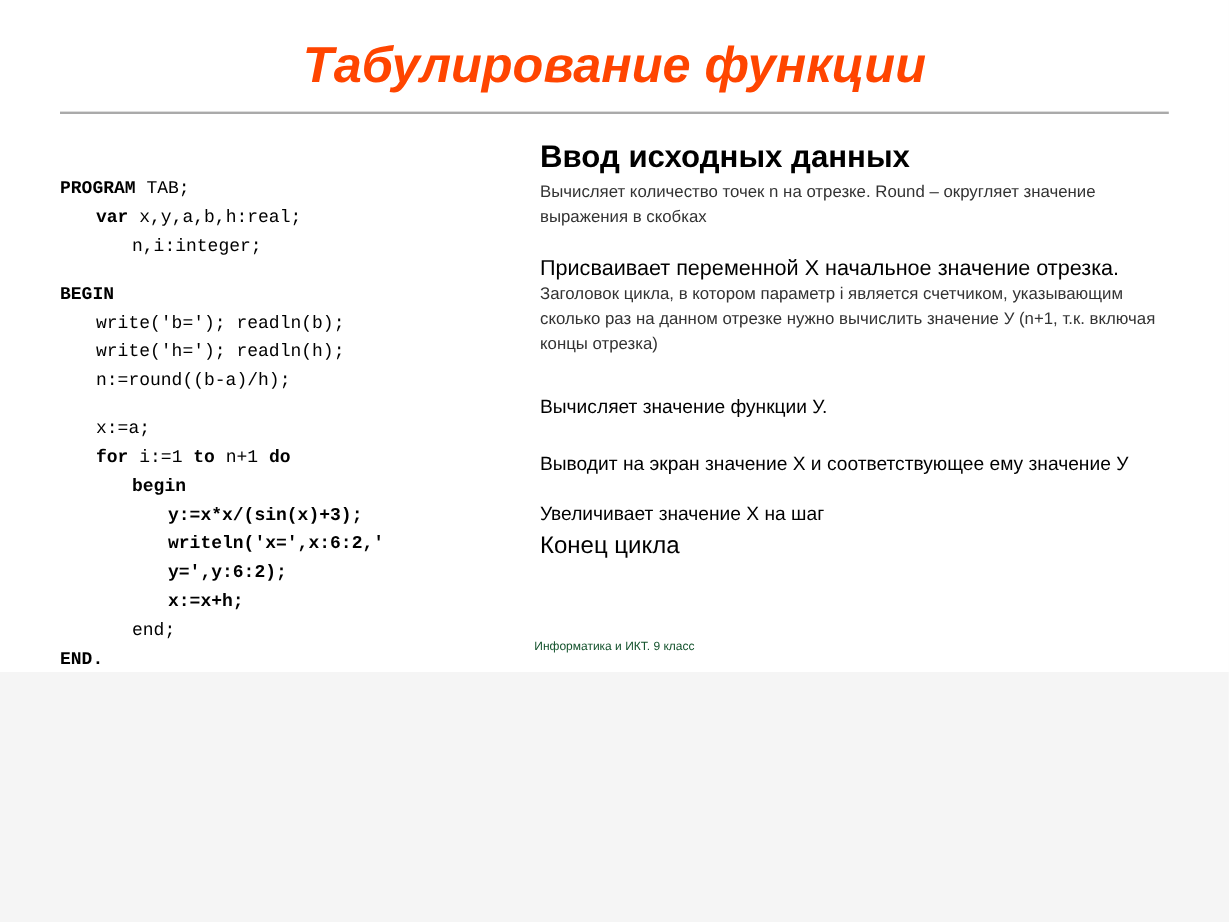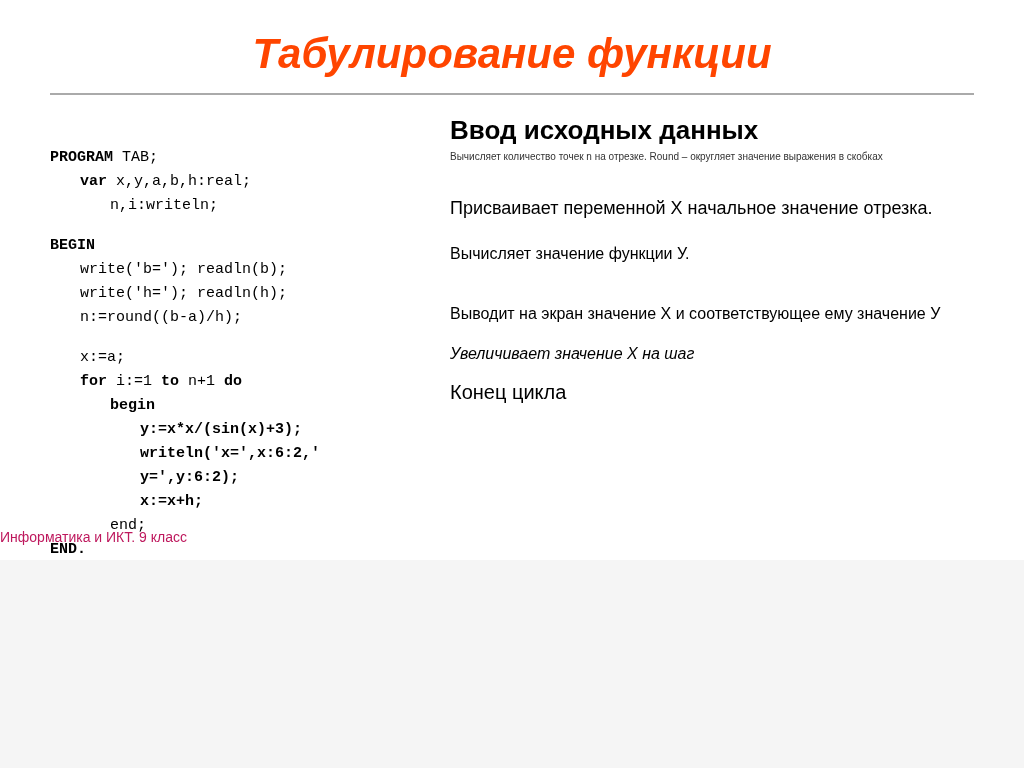--- a/index.html
+++ b/index.html
@@ -57,65 +57,65 @@
 
     .code-block .keyword {
       font-weight: bold;
     }
 
     .footer {
       position: absolute;
       bottom: 15px;
       left: 0;
       right: 0;
-      text-align: left;
-      font-size: 14px;
-      color: #be185d;
+      text-align: center;
+      font-size: 10px;
+      color: #14532d;
     }
 
     .indent1 { padding-left: 30px; }
     .indent2 { padding-left: 60px; }
     .indent3 { padding-left: 90px; font-weight: bold; }
 
     .annotations-wrapper {
       display: flex;
       flex-direction: column;
-      gap: 12px;
+      gap: 0px;
     }
 
     .ann-block {
       margin-bottom: 10px;
     }
 
     .ann-heading {
       font-size: 20px;
       font-weight: normal;
       color: #000;
       margin-bottom: 3px;
     }
 
     .ann-body {
-      font-size: 10px;
+      font-size: 14px;
       color: #333;
       line-height: 1.5;
     }
   </style>
 </head>
 <body>
 
 <div class="slide">
   <h1 class="title">Табулирование  функции</h1>
   <hr class="divider">
 
   <div class="content-area">
 
     <div class="code-block">
       <div><span class="keyword">PROGRAM</span> TAB;</div>
       <div class="indent1"><span class="keyword">var</span> x,y,a,b,h:real;</div>
-      <div class="indent2">n,i:writeln;</div>
+      <div class="indent2">n,i:integer;</div>
       <div style="height:16px"></div>
       <div><span class="keyword">BEGIN</span></div>
       <div class="indent1">write('b='); readln(b);</div>
       <div class="indent1">write('h='); readln(h);</div>
       <div class="indent1">n:=round((b-a)/h);</div>
       <div style="height:16px"></div>
       <div class="indent1">x:=a;</div>
       <div class="indent1"><span class="keyword">for</span> i:=1 <span class="keyword">to</span> n+1 <span class="keyword">do</span></div>
       <div class="indent2"><span class="keyword">begin</span></div>
       <div class="indent3">y:=x*x/(sin(x)+3);</div>
@@ -125,34 +125,37 @@
       <div><span class="keyword">END.</span></div>
     </div>
 
     <div class="annotations-wrapper">
 
       <div class="ann-block" style="margin-bottom:12px;">
         <div class="ann-heading" style="font-size:26px; font-weight:bold;">Ввод исходных  данных</div>
         <div class="ann-body">Вычисляет  количество точек n на отрезке. Round – округляет значение  выражения в скобках</div>
       </div>
 
-      <div class="ann-block" style="margin-bottom:14px; margin-top: 10px;">
+      <div class="ann-block" style="margin-bottom:0; margin-top: 10px;">
         <div style="font-size:18px; color:#000;">Присваивает переменной X начальное значение отрезка.</div>
       </div>
 
+      <div class="ann-block" style="margin-bottom:10px;">
+        <div class="ann-body" style="font-size:14px;">Заголовок цикла, в котором параметр i является счетчиком, указывающим сколько раз на данном отрезке нужно вычислить значение У (n+1, т.к. включая концы отрезка)</div>
+      </div>
 
       <div class="ann-block" style="margin-bottom:6px;">
-        <div style="font-size:16px; color:#000;">Вычисляет значение функции У.</div>
+        <div style="font-size:16px; color:#000;margin-top:24px;">Вычисляет значение функции У.</div>
       </div>
 
       <div class="ann-block" style="margin-bottom:6px;">
         <div style="font-size:16px; color:#000;margin-top:24px;">Выводит на экран значение X и соответствующее ему значение У</div>
       </div>
 
-      <div class="ann-block" style="margin-bottom:6px; margin-top: 4px; font-style: italic;">
+      <div class="ann-block" style="margin-bottom:6px; margin-top: 17px;">
         <div style="font-size:16px; color:#000;">Увеличивает значение X на шаг</div>
       </div>
 
       <div class="ann-block">
         <div style="font-size:20px; color:#000;">Конец цикла</div>
       </div>
 
     </div>
   </div>
 

